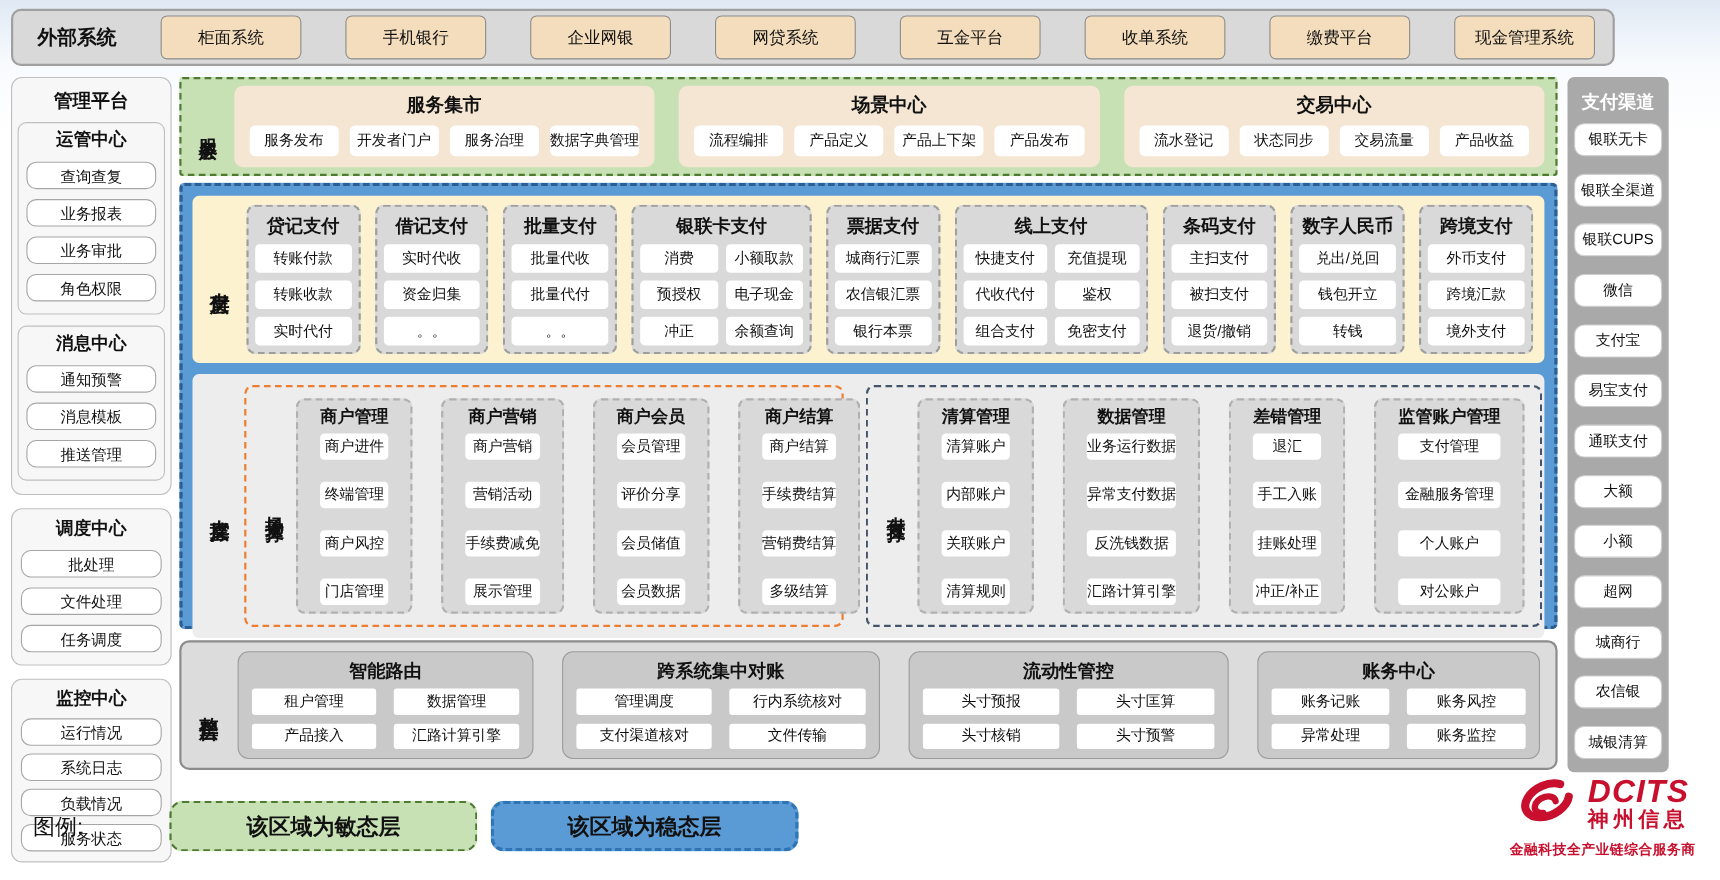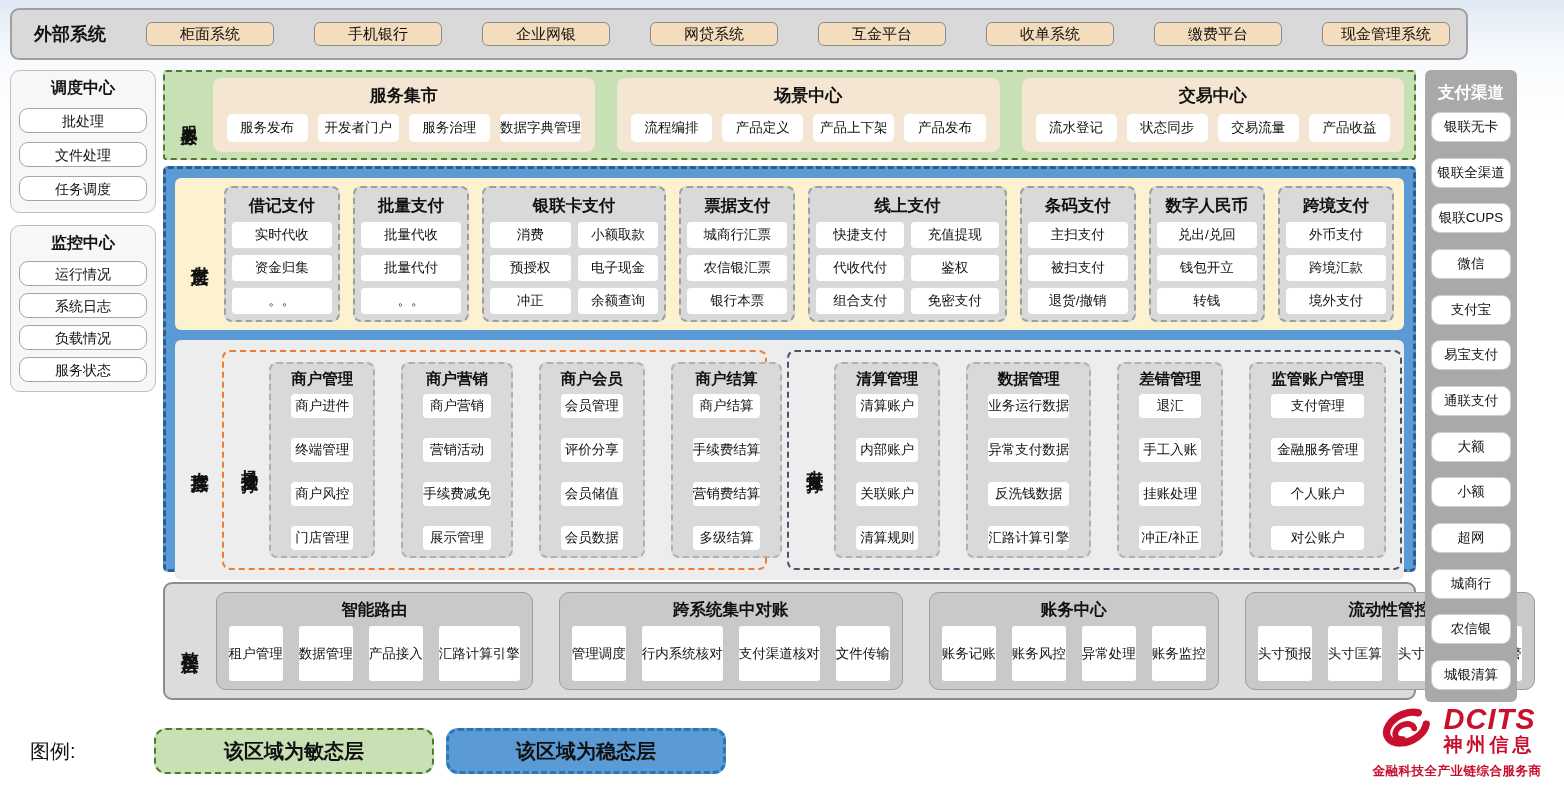--- a/index.html
+++ b/index.html
@@ -7,21 +7,21 @@
     font-family:"Liberation Sans","DejaVu Sans",sans-serif; color:#111; }
   .page { position:relative; width:1564px; height:800px;
     background:linear-gradient(180deg,#dfe9f4 0px,#f7fafd 55px,#ffffff 120px); }
 
   
   .ext-bar { position:absolute; left:10px; top:8px; width:1458px; height:52px;
     background:#d9d9d9; border:2px solid #a0a0a0; border-radius:9px;
     display:flex; align-items:center; padding:0 16px 0 22px; }
   .ext-label { font-size:18px; font-weight:bold; width:112px; white-space:nowrap; }
   .ext-items { flex:1; display:flex; justify-content:space-between; }
-  .ext-items > div { width:128px; height:24px; background:#f4ddbc; border:1px solid #8c8c8c;
+  .ext-items > div { width:128px; height:40px; background:#f4ddbc; border:1px solid #8c8c8c;
     border-radius:6px; display:flex; align-items:center; justify-content:center; font-size:15px; }
 
   
   .left-col { position:absolute; left:10px; top:70px; width:146px; }
   .side-box { background:#f7f7f7; border:1.5px solid #bfbfbf; border-radius:10px;
     padding:5px 5px 2px; margin-bottom:12px; }
   .side-title { text-align:center; font-weight:bold; font-size:17px; margin:4px 0 8px; }
   .side-group { border:1.5px solid #bfbfbf; border-radius:8px; padding:3px 4px 2px; margin-bottom:10px; }
   .group-title { text-align:center; font-weight:bold; font-size:16px; margin:2px 0 4px; }
   .side-items > div { background:#fff; border:1px solid #a6a6a6; border-radius:9px;
@@ -79,21 +79,21 @@
 
   
   .integration { position:absolute; left:163px; top:582px; width:1253px; height:118px;
     background:#dcdcdc; border:2px solid #8c8c8c; border-radius:9px;
     display:flex; align-items:center; padding:8px 14px 8px 14px; }
   .integration > .vlabel { font-size:18px; margin-right:16px; }
   .int-panels { flex:1; display:flex; gap:26px; height:100%; }
   .int-panel { background:#c9c9c9; border:1px solid #9c9c9c; border-radius:10px;
     padding:2px 12px 8px; display:flex; flex-direction:column; }
   .int-title { text-align:center; font-weight:bold; font-size:16.5px; margin:4px 0 5px; }
-  .int-items { flex:1; display:grid; grid-template-columns:1fr 1fr 1fr 1fr; gap:8px 16px; }
+  .int-items { flex:1; display:grid; grid-template-columns:1fr 1fr; gap:8px 16px; }
   .int-items > div { background:#fff; border-radius:3px; display:flex; align-items:center;
     justify-content:center; font-size:13.5px; white-space:nowrap; }
   .g100 { flex:1; } .g108 { flex:1.08; } .g109 { flex:1.09; } .g095g { flex:0.95; }
 
   
   .channels { position:absolute; left:1425px; top:70px; width:92px; height:632px;
     background:#a9a9a9; border-radius:6px; padding:8px 6px 12px; display:flex; flex-direction:column; }
   .channels-title { color:#fff; font-weight:bold; font-size:16.5px; text-align:center; margin:4px 0 8px; }
   .channel-items { flex:1; display:flex; flex-direction:column; justify-content:space-between; }
   .channel-items > div { background:#fff; border:1px solid #cfcfcf; border-radius:9px;
@@ -129,20 +129,40 @@
         <div>网贷系统</div>
         <div>互金平台</div>
         <div>收单系统</div>
         <div>缴费平台</div>
         <div>现金管理系统</div>
       </div>
   </div>
 
   <div class="left-col">
     <div class="side-box">
+      <div class="side-title">管理平台</div>
+      <div class="side-group">
+        <div class="group-title">运管中心</div>
+        <div class="side-items">
+            <div>查询查复</div>
+            <div>业务报表</div>
+            <div>业务审批</div>
+            <div>角色权限</div>
+          </div>
+      </div>
+      <div class="side-group">
+        <div class="group-title">消息中心</div>
+        <div class="side-items">
+            <div>通知预警</div>
+            <div>消息模板</div>
+            <div>推送管理</div>
+          </div>
+      </div>
+    </div>
+    <div class="side-box">
       <div class="group-title">调度中心</div>
       <div class="side-items">
           <div>批处理</div>
           <div>文件处理</div>
           <div>任务调度</div>
         </div>
     </div>
     <div class="side-box tight">
       <div class="group-title">监控中心</div>
       <div class="side-items">
@@ -186,20 +206,28 @@
       </div>
     </div>
   </div>
 
   <div class="stable-box">
 
     <div class="pay-panel">
       <div class="vlabel">支付层</div>
       <div class="pay-cols">
         <div class="pay-col w1">
+          <div class="col-title">贷记支付</div>
+          <div class="col-items cols-1">
+              <div>转账付款</div>
+              <div>转账收款</div>
+              <div>实时代付</div>
+            </div>
+        </div>
+        <div class="pay-col w1">
           <div class="col-title">借记支付</div>
           <div class="col-items cols-1">
               <div>实时代收</div>
               <div>资金归集</div>
               <div>。。</div>
             </div>
         </div>
         <div class="pay-col w1">
           <div class="col-title">批量支付</div>
           <div class="col-items cols-1">
@@ -368,36 +396,36 @@
       </div>
       <div class="int-panel g108">
         <div class="int-title">跨系统集中对账</div>
         <div class="int-items">
             <div>管理调度</div>
             <div>行内系统核对</div>
             <div>支付渠道核对</div>
             <div>文件传输</div>
           </div>
       </div>
+      <div class="int-panel g109">
+        <div class="int-title">流动性管控</div>
+        <div class="int-items">
+            <div>头寸预报</div>
+            <div>头寸匡算</div>
+            <div>头寸核销</div>
+            <div>头寸预警</div>
+          </div>
+      </div>
       <div class="int-panel g095g">
         <div class="int-title">账务中心</div>
         <div class="int-items">
             <div>账务记账</div>
             <div>账务风控</div>
             <div>异常处理</div>
             <div>账务监控</div>
-          </div>
-      </div>
-      <div class="int-panel g109">
-        <div class="int-title">流动性管控</div>
-        <div class="int-items">
-            <div>头寸预报</div>
-            <div>头寸匡算</div>
-            <div>头寸核销</div>
-            <div>头寸预警</div>
           </div>
       </div>
     </div>
   </div>
 
   <div class="channels">
     <div class="channels-title">支付渠道</div>
     <div class="channel-items">
         <div>银联无卡</div>
         <div>银联全渠道</div>

